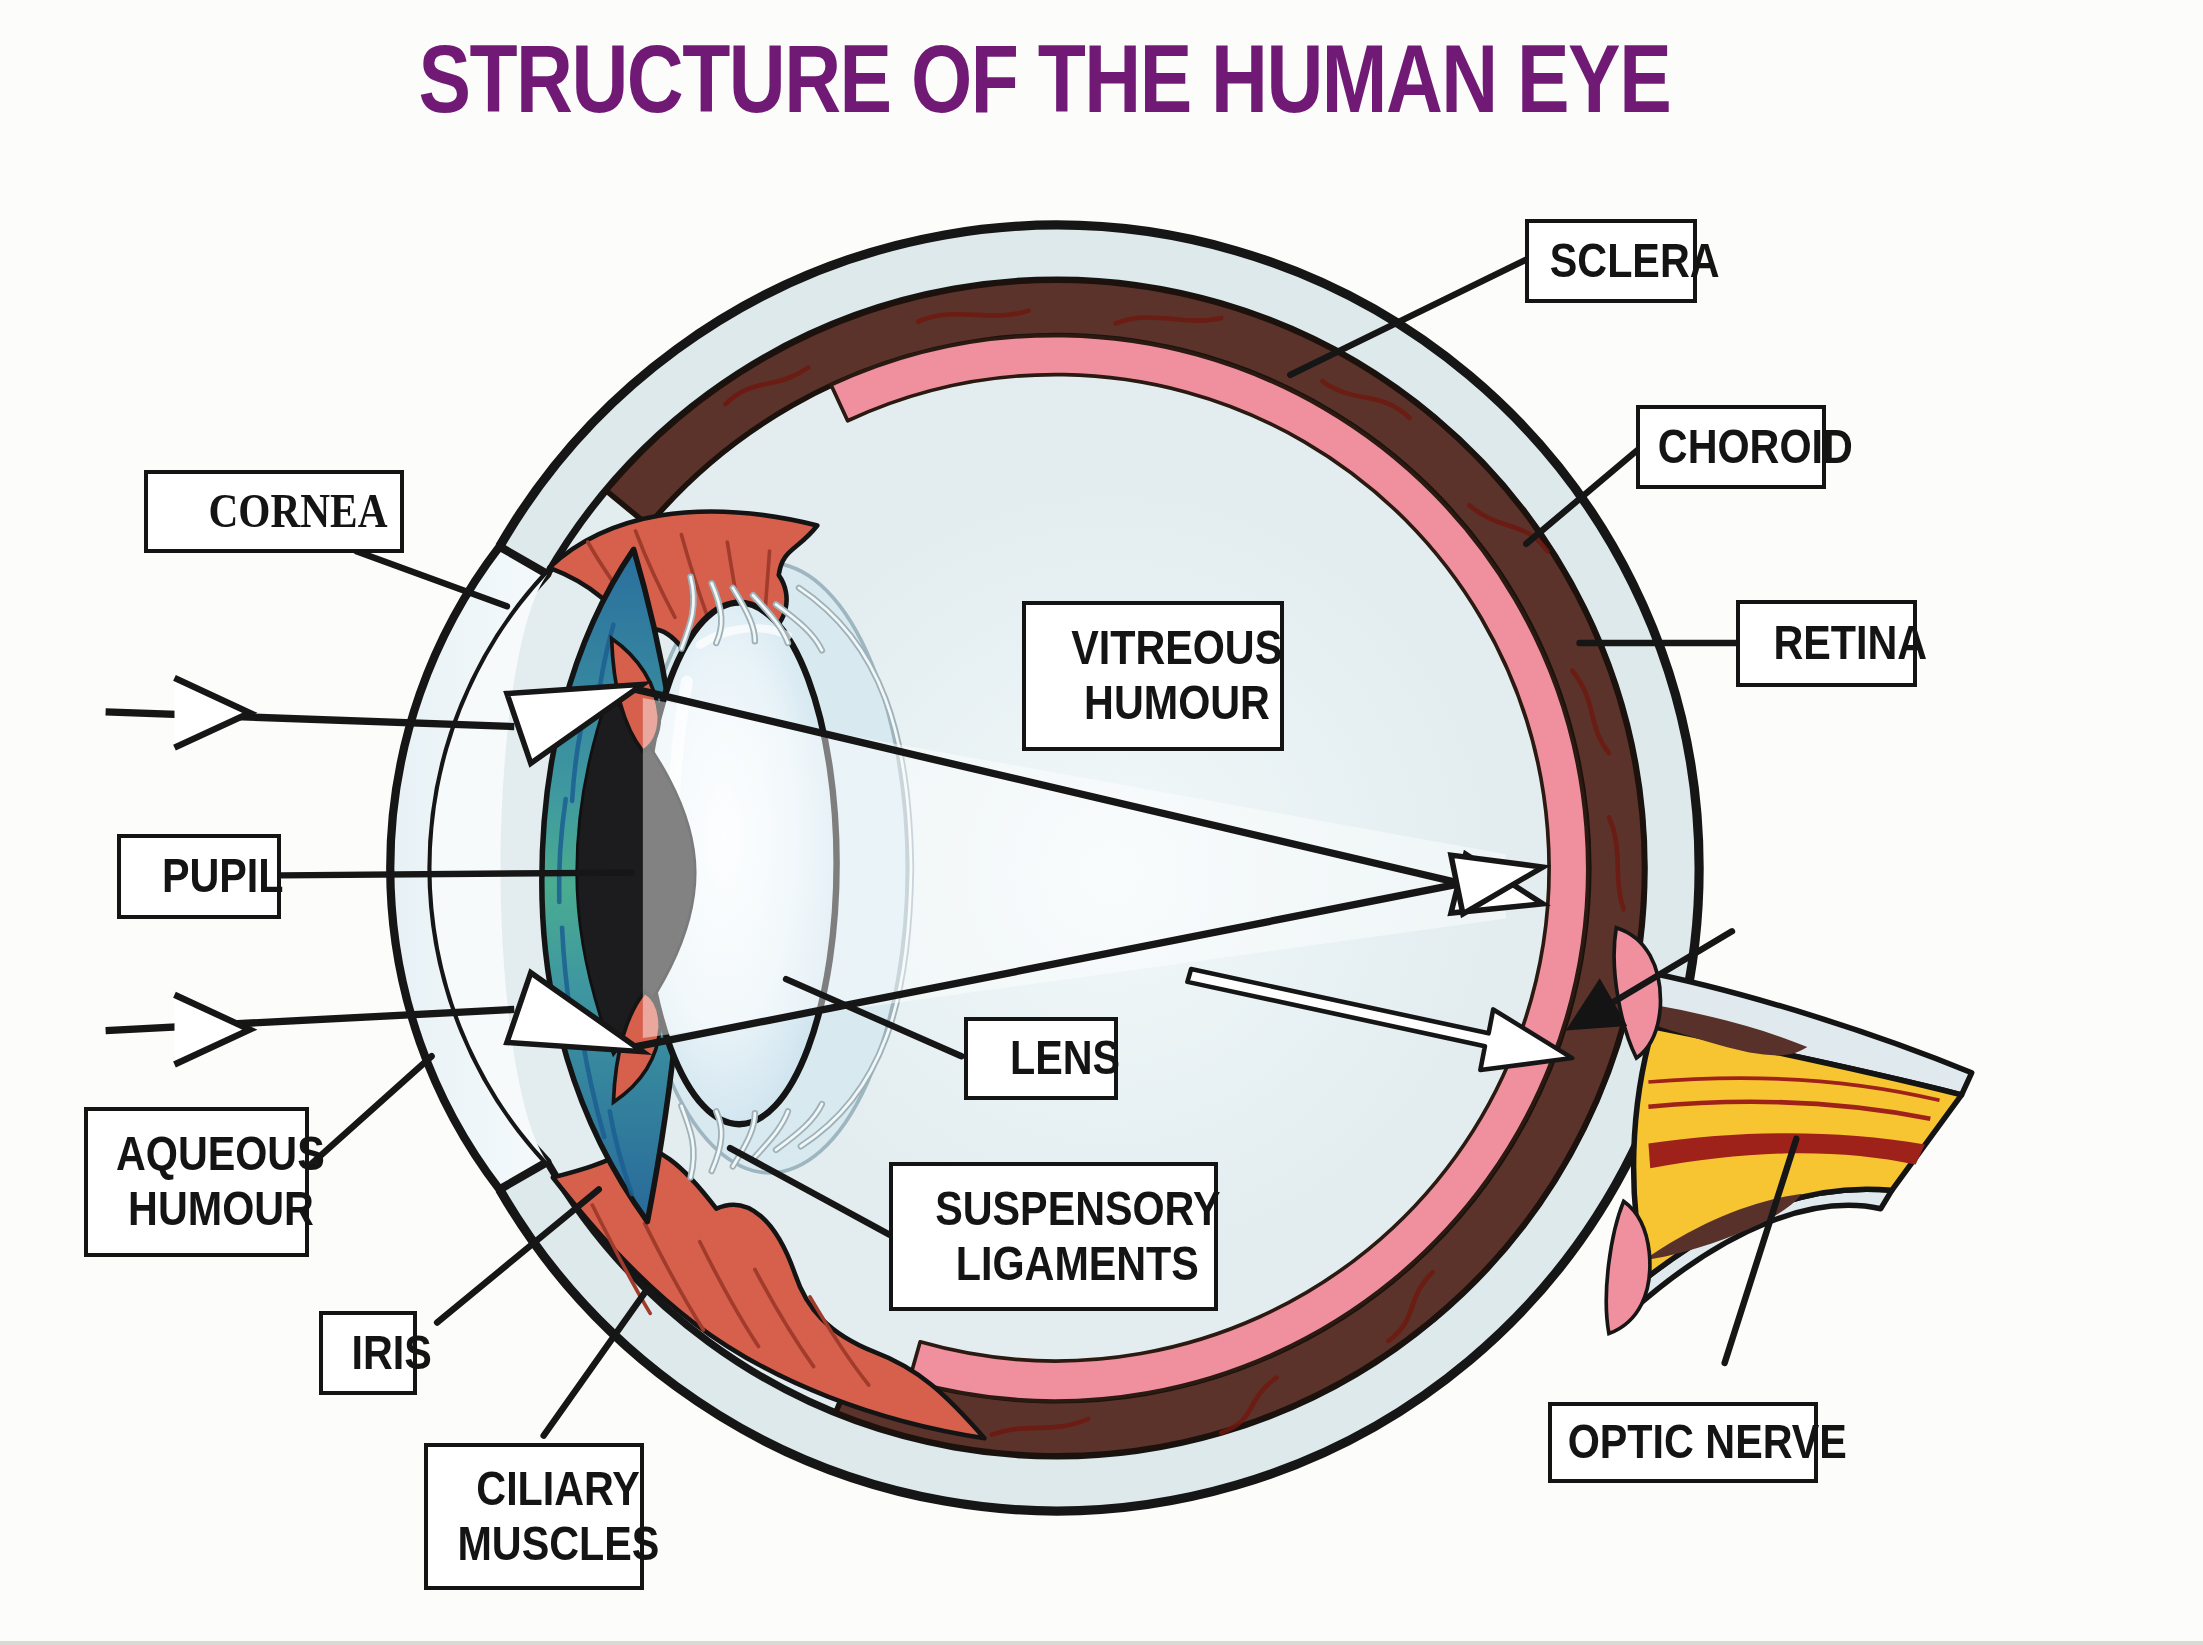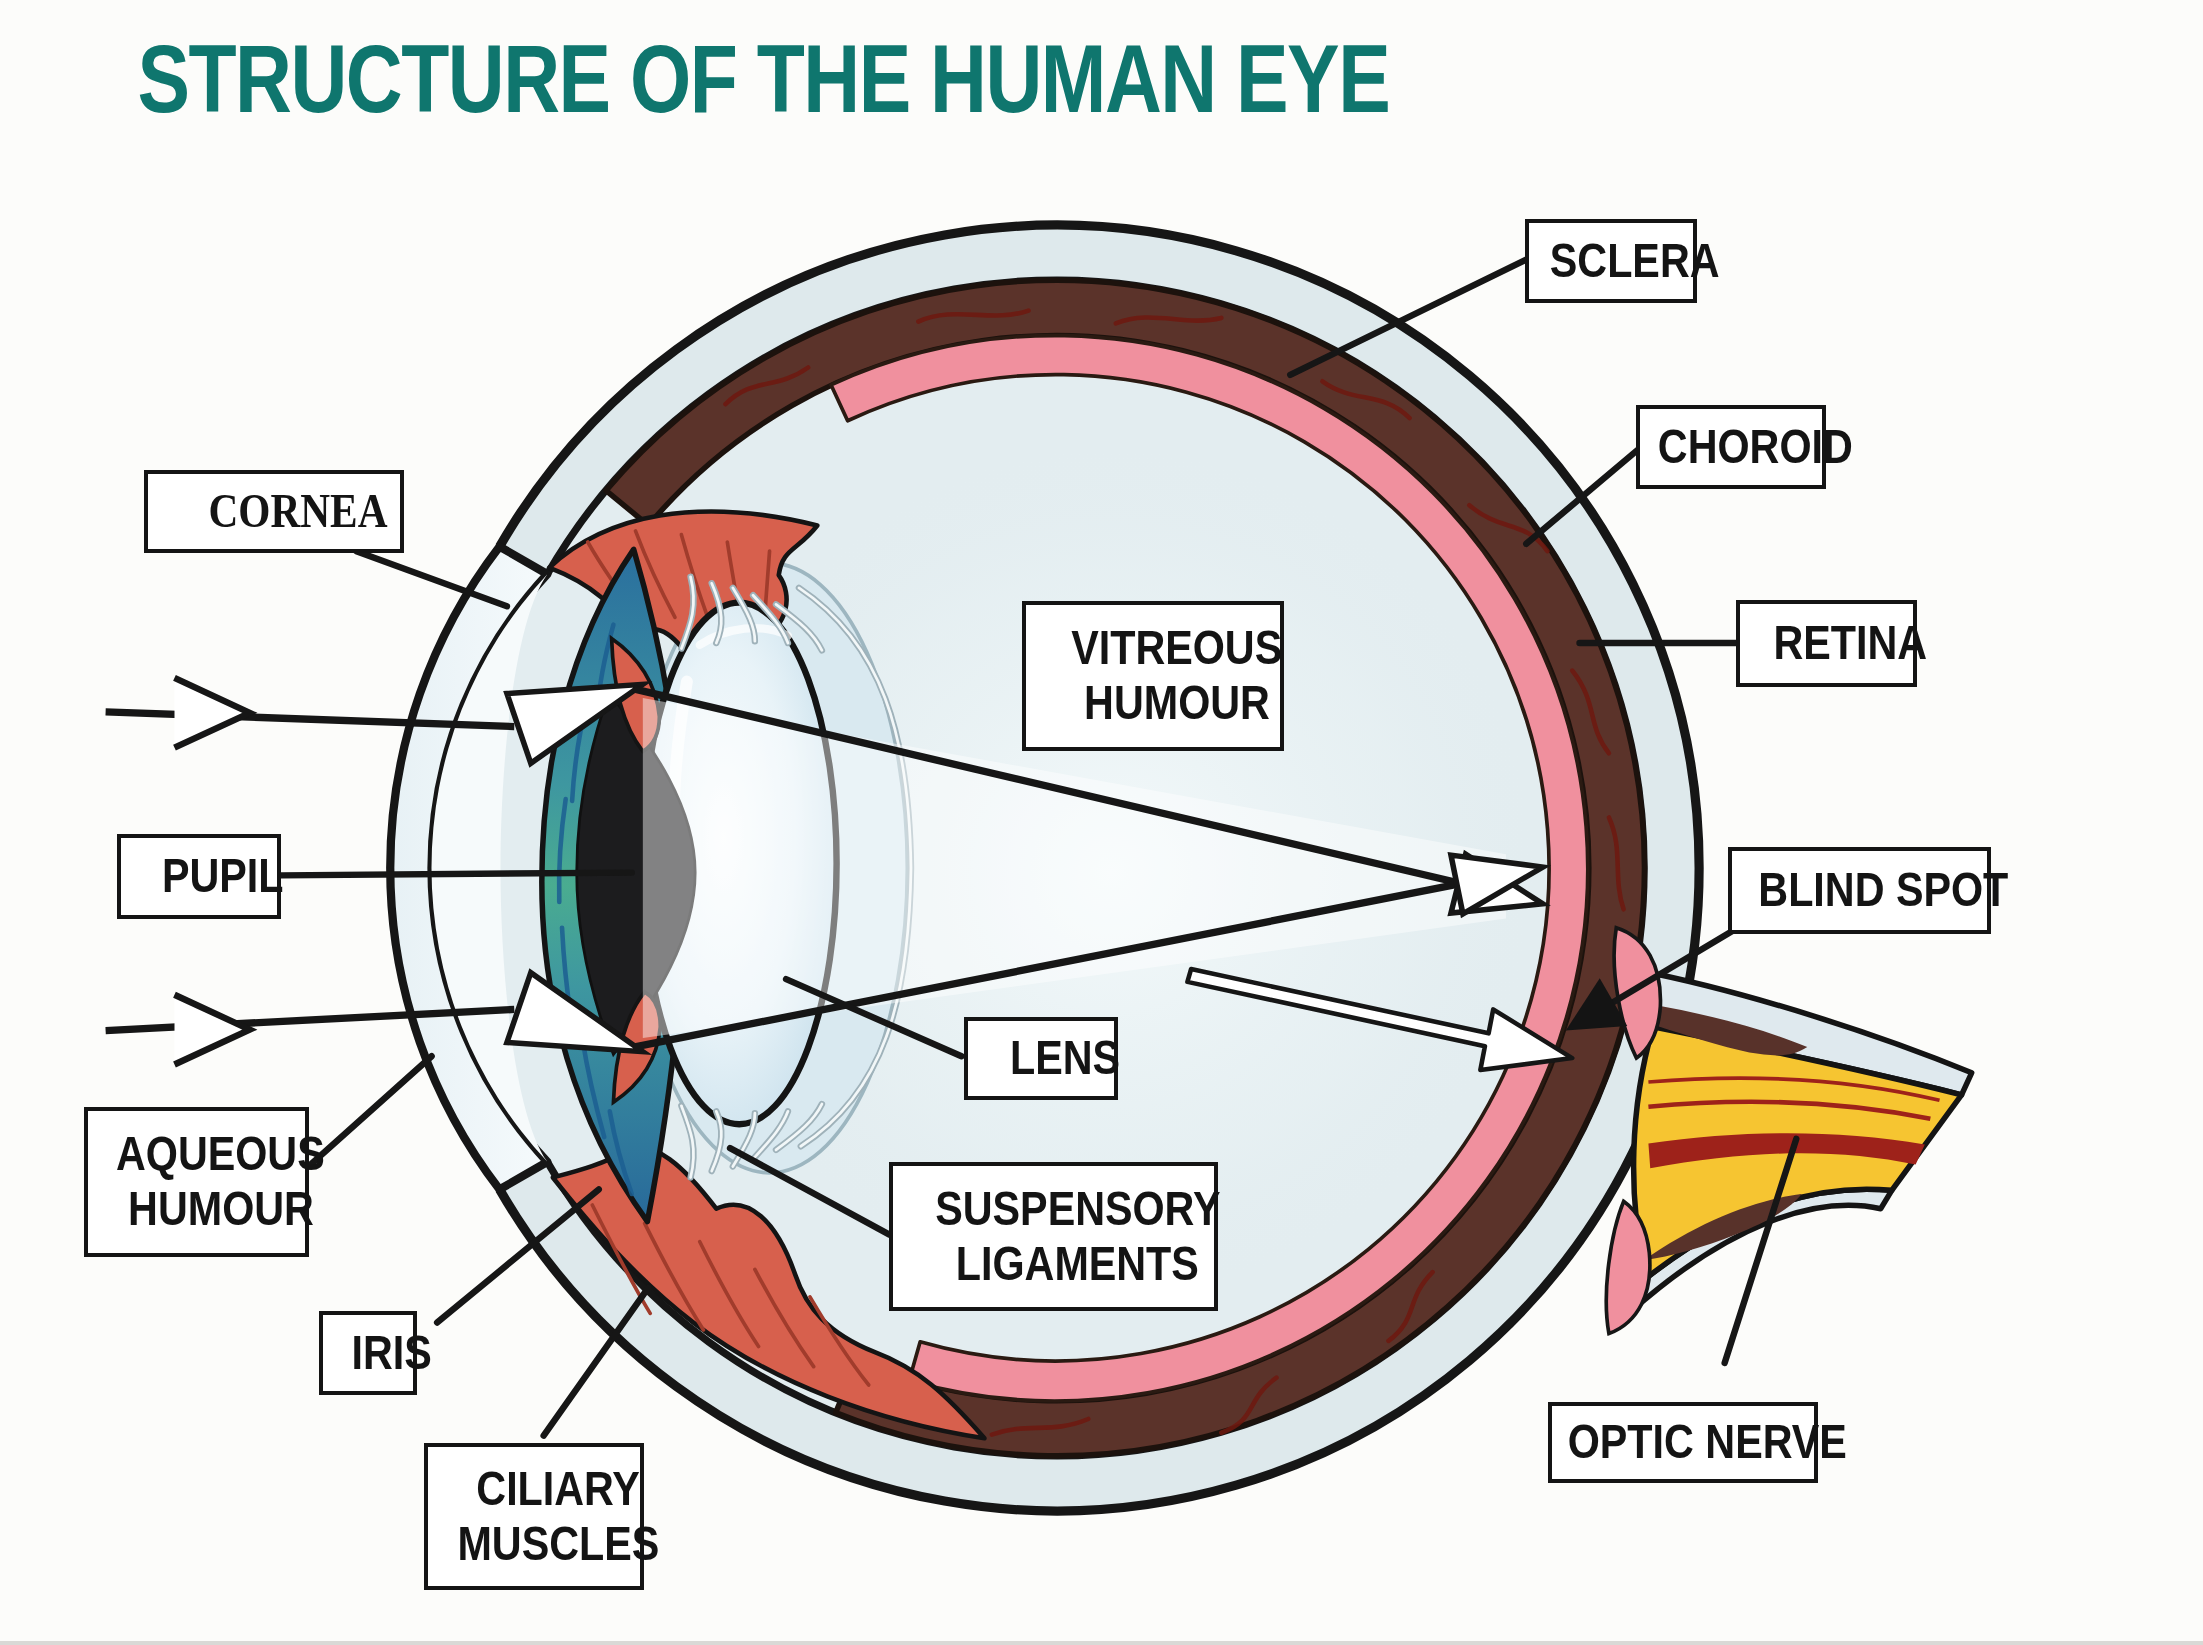--- a/index.html
+++ b/index.html
@@ -1,20 +1,20 @@
 <!DOCTYPE html>
 <html style="font-size:14.7px"><head>
 <meta charset="utf-8">
 <style>
   html,body{margin:0;padding:0;background:#fbfbf9;}
   #stage{position:relative;width:2204px;height:1646px;background:#fcfcfa;overflow:hidden;
          font-family:"Liberation Sans",sans-serif;}
   #art{position:absolute;left:0;top:0;width:2204px;height:1646px;}
-  .title{position:absolute;left:0;top:24px;width:1808px;text-align:left;
-         font-weight:bold;font-size:96px;color:#0f766e;letter-spacing:-1.8px;}
+  .title{position:absolute;left:0;top:24px;width:1808px;text-align:right;
+         font-weight:bold;font-size:96px;color:#701a75;letter-spacing:-1.8px;}
   .title span{display:inline-block;transform:scaleX(0.82);transform-origin:center;white-space:nowrap;}
   .label{position:absolute;background:#ffffff;border:4.6px solid #141414;box-sizing:border-box;
          display:flex;flex-direction:column;align-items:center;justify-content:center;
          color:#141414;font-weight:bold;padding-left:48px;}
   .label .tx{display:block;transform:scaleX(0.86);transform-origin:center;white-space:nowrap;
          font-size:48px;line-height:1.14;text-align:center;}
   .bottom-strip{position:absolute;left:0;bottom:0;width:2204px;height:4.6px;background:#d9d9d6;}
 </style>
 </head>
 <body>
@@ -262,23 +262,20 @@
   </div>
 
   <div class="label" style="left:1636px;top:405px;width:190px;height:84px;">
     <span class="tx">CHOROID</span>
   </div>
 
   <div class="label" style="left:1736px;top:600px;width:181px;height:87px;">
     <span class="tx">RETINA</span>
   </div>
 
-  <div class="label" style="left:1728px;top:847px;width:263px;height:87px;">
-    <span class="tx">BLIND SPOT</span>
-  </div>
 
   <div class="label" style="left:1548px;top:1402px;width:270px;height:81px;">
     <span class="tx">OPTIC NERVE</span>
   </div>
 
   <div class="bottom-strip"></div>
 </div>
 
 
 </body></html>

